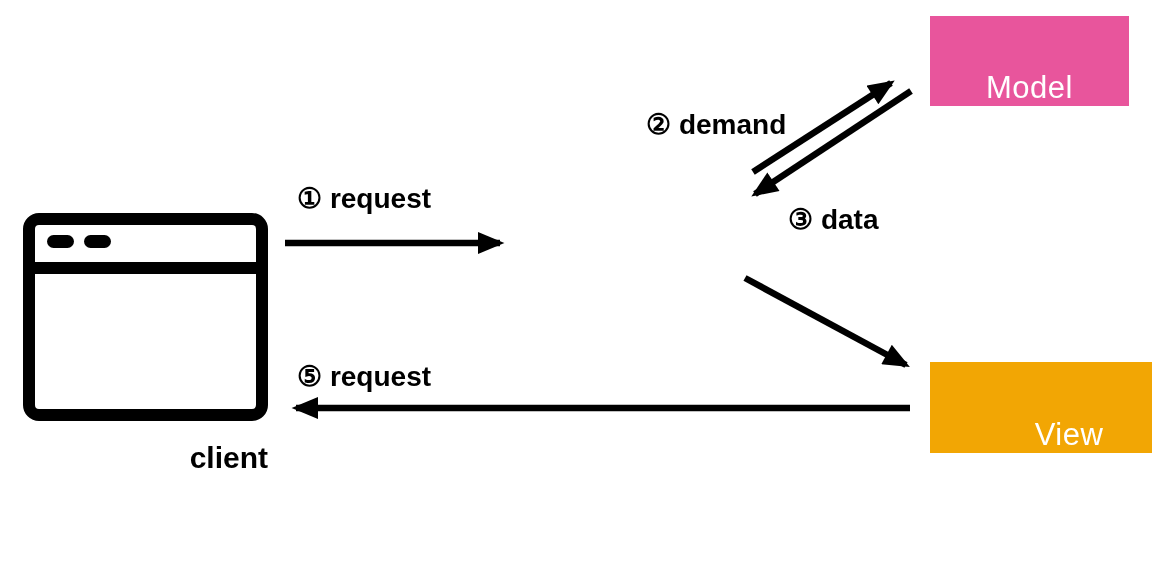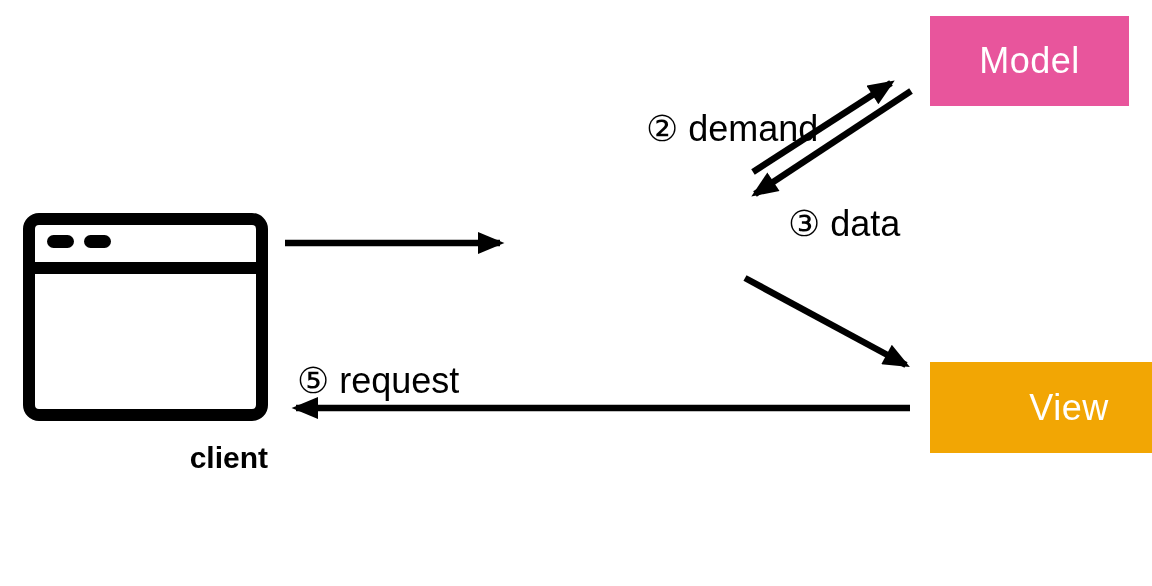--- a/index.html
+++ b/index.html
@@ -18,35 +18,35 @@
   .layer {
     position: absolute;
     left: 0;
     top: 0;
     width: 1152px;
     height: 586px;
   }
   .node {
     position: absolute;
     display: flex;
-    align-items: center;
+    align-items: flex-end;
     justify-content: center;
     color: #ffffff;
-    font-size: 36px;
+    font-size: 31px;
     font-weight: 400;
     letter-spacing: 0.5px;
   }
   .node-model      { left: 930px; top: 16px;  width: 199px; height: 90px; }
   .node-controller { left: 523px; top: 197px; width: 199px; height: 91px; }
   .node-view       { left: 930px; top: 362px; width: 198px; height: 91px; }
   .edge-label {
     position: absolute;
     color: #000000;
-    font-size: 36px;
-    font-weight: 400;
+    font-size: 28px;
+    font-weight: 700;
     white-space: nowrap;
   }
   .lbl-request    { left: 297px; top: 182px; }
   .lbl-demand     { left: 646px; top: 108px; }
   .lbl-data       { left: 788px; top: 155px; margin-top: 48px; }
   .lbl-publishing { left: 862px; top: 296px; }
   .lbl-response   { left: 297px; top: 360px; }
   .client-label {
     position: absolute;
     left: 23px;
@@ -102,18 +102,19 @@
     <span>Model</span>
   </div>
 
 
   <div class="node node-view" style="background-color: rgb(242, 166, 4); padding-left: 40px;">
     <span>View</span>
   </div>
 
   <div class="client-label">client</div>
 
+  <div class="edge-label lbl-request">① request</div>
   <div class="edge-label lbl-demand">② demand</div>
   <div class="edge-label lbl-data">③ data</div>
   <div class="edge-label lbl-response">⑤ request</div>
 
 
 </div>
 
 </body></html>

